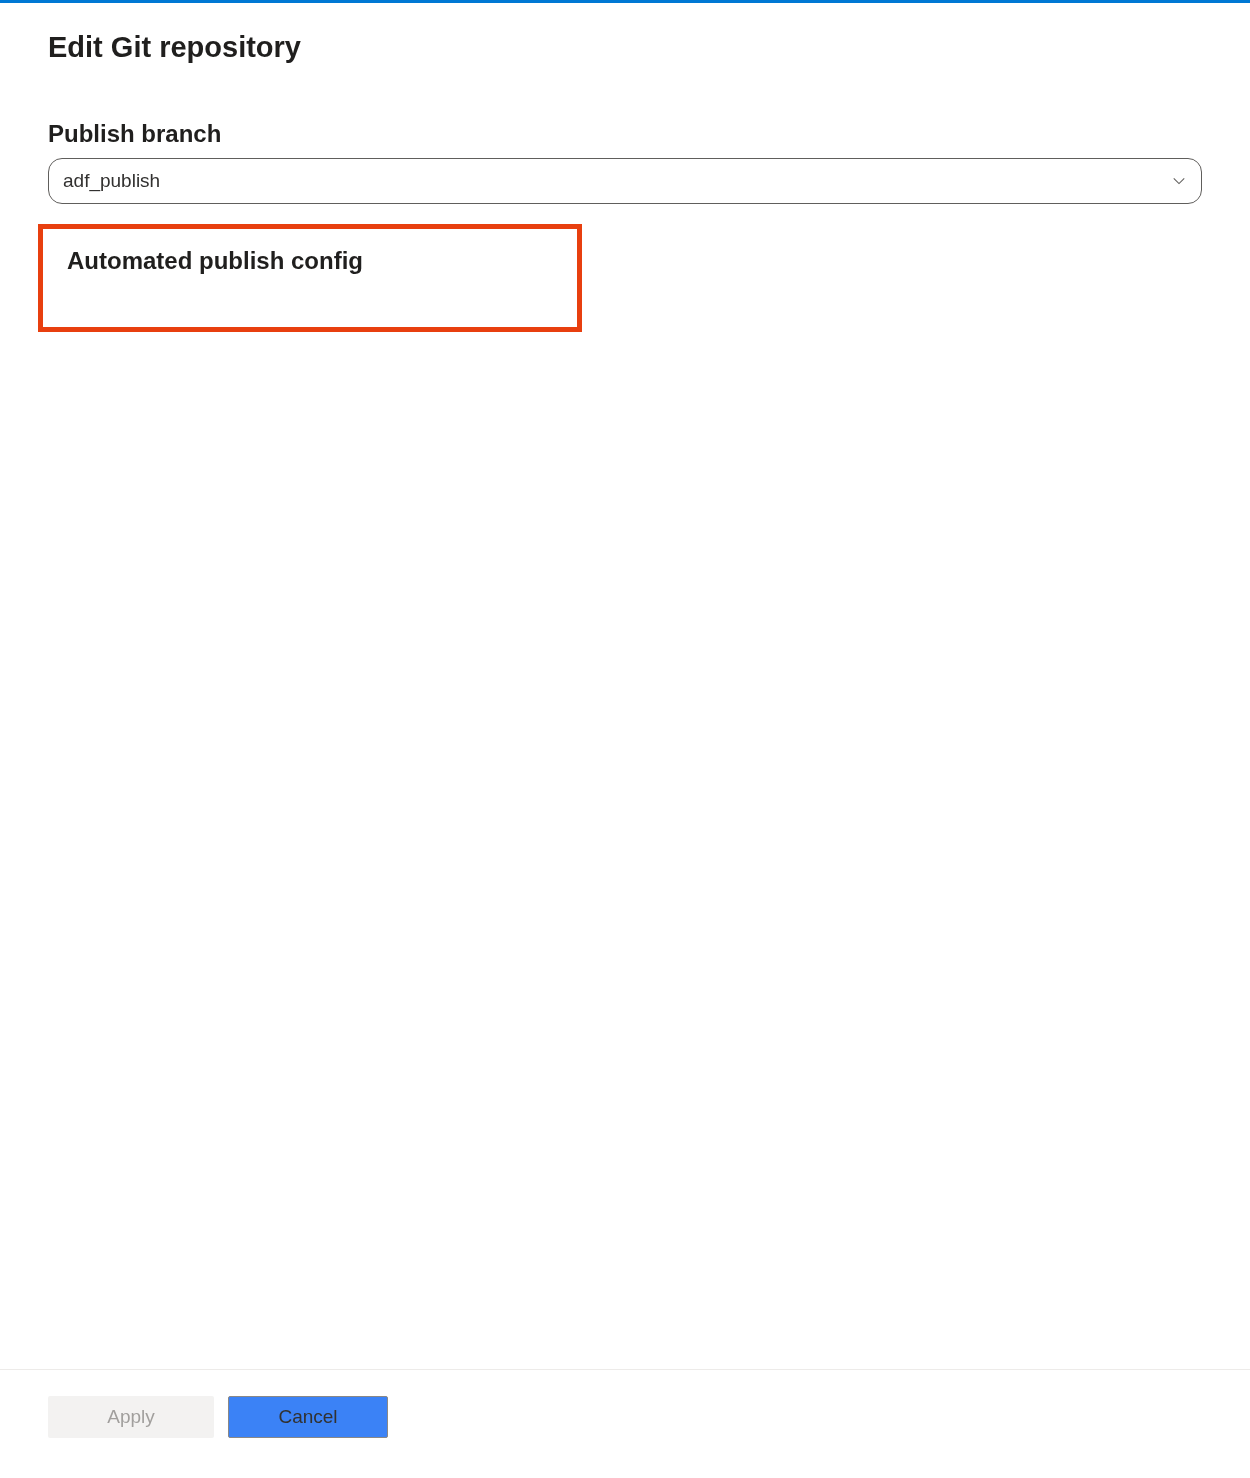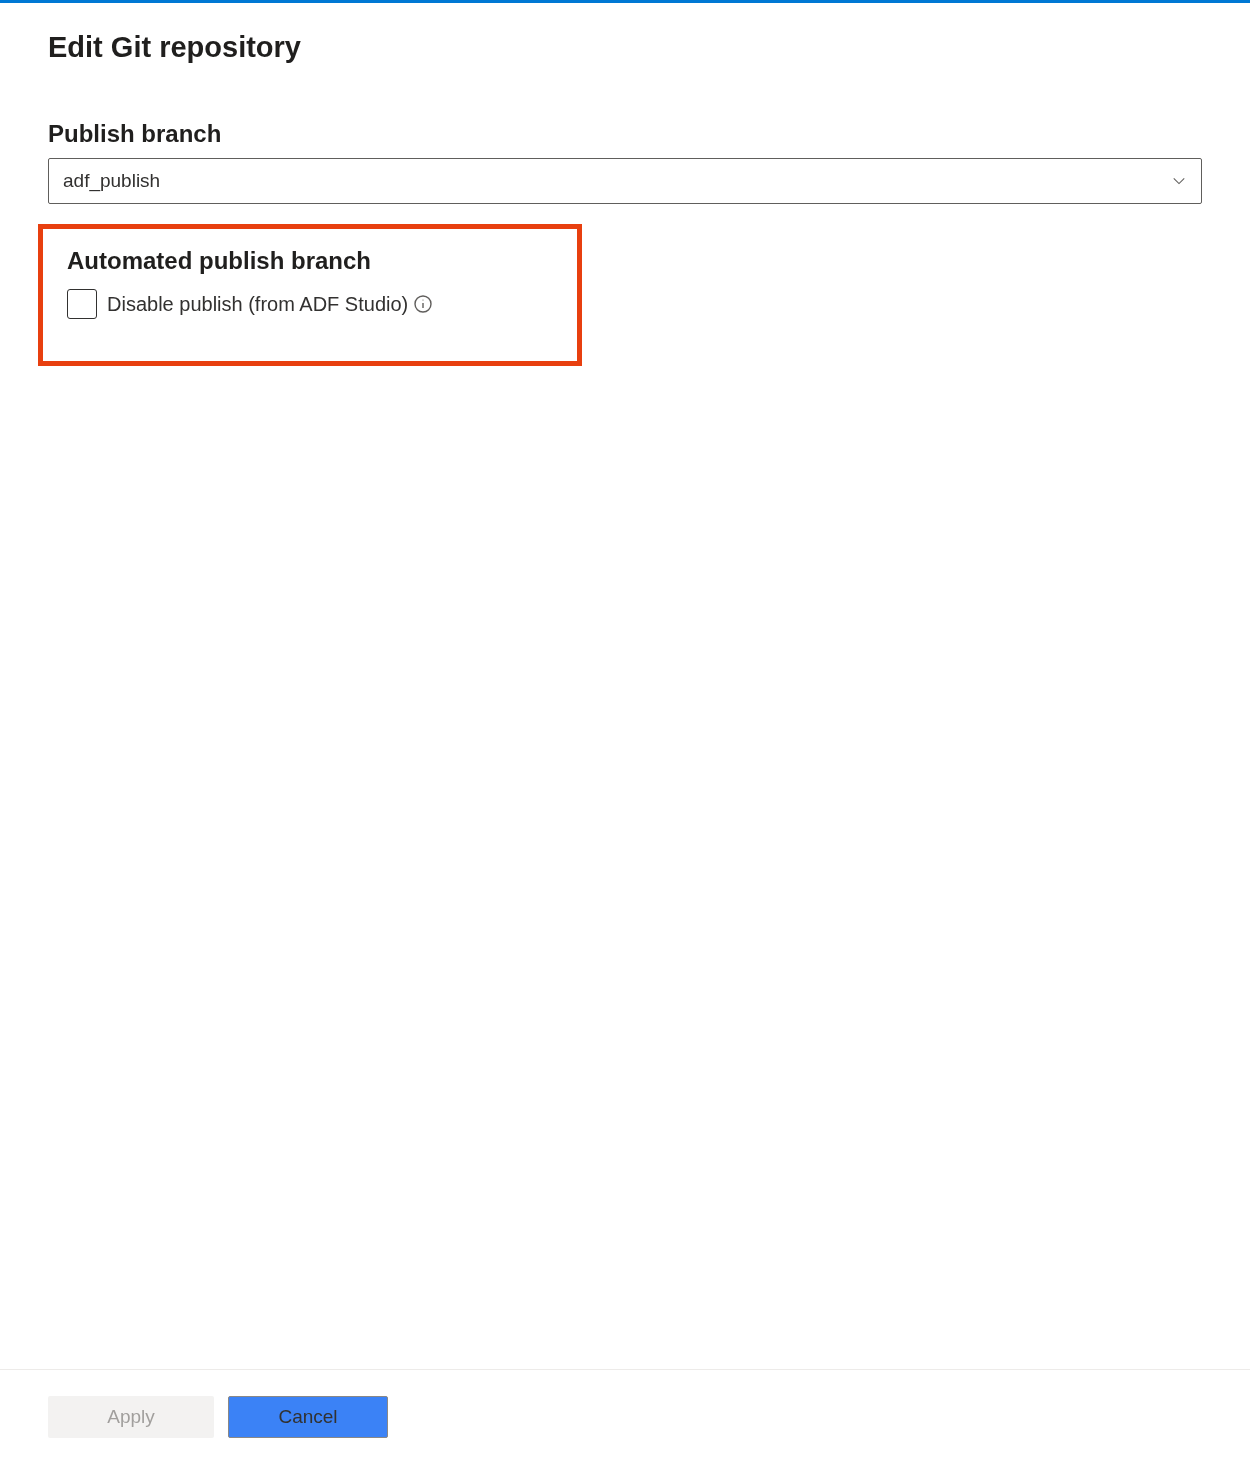--- a/index.html
+++ b/index.html
@@ -27,21 +27,21 @@
     .field-label {
       font-size: 24px;
       font-weight: 600;
       color: #201f1e;
       margin-bottom: 10px;
     }
     .dropdown {
       width: 100%;
       height: 46px;
       border: 1px solid #605e5c;
-      border-radius: 2px;
+      border-radius: 14px;
       background: #fff;
       display: flex;
       align-items: center;
       justify-content: space-between;
       padding: 0 14px;
       cursor: pointer;
       font-size: 19px;
       color: #323130;
     }
     .dropdown-value {
@@ -149,33 +149,20 @@
       <span class="dropdown-value">adf_publish</span>
       <span class="chevron-icon">
         <svg viewBox="0 0 16 16">
             <polyline points="2,5 8,11 14,5"></polyline>
           </svg>
       </span>
     </div>
   </div>
 
   <div class="highlight-box">
-    <div class="field-label">Automated publish branch</div>
-    <div class="checkbox-row">
-      <div class="checkbox"></div>
-      <div class="checkbox-label">
-        <span>Disable publish (from ADF Studio)</span>
-        <span class="info-icon">
-          <svg viewBox="0 0 18 18">
-            <circle cx="9" cy="9" r="8"></circle>
-            <line x1="9" y1="8" x2="9" y2="13"></line>
-            <circle cx="9" cy="5" r="0.6" fill="#605e5c" stroke="none"></circle>
-          </svg>
-        </span>
-      </div>
-    </div>
+    <div class="field-label">Automated publish config</div>
   </div>
 </div>
 
 <div class="footer">
   <button class="btn btn-primary">Apply</button>
   <button class="btn btn-secondary">Cancel</button>
 </div>
 
 </body></html>

